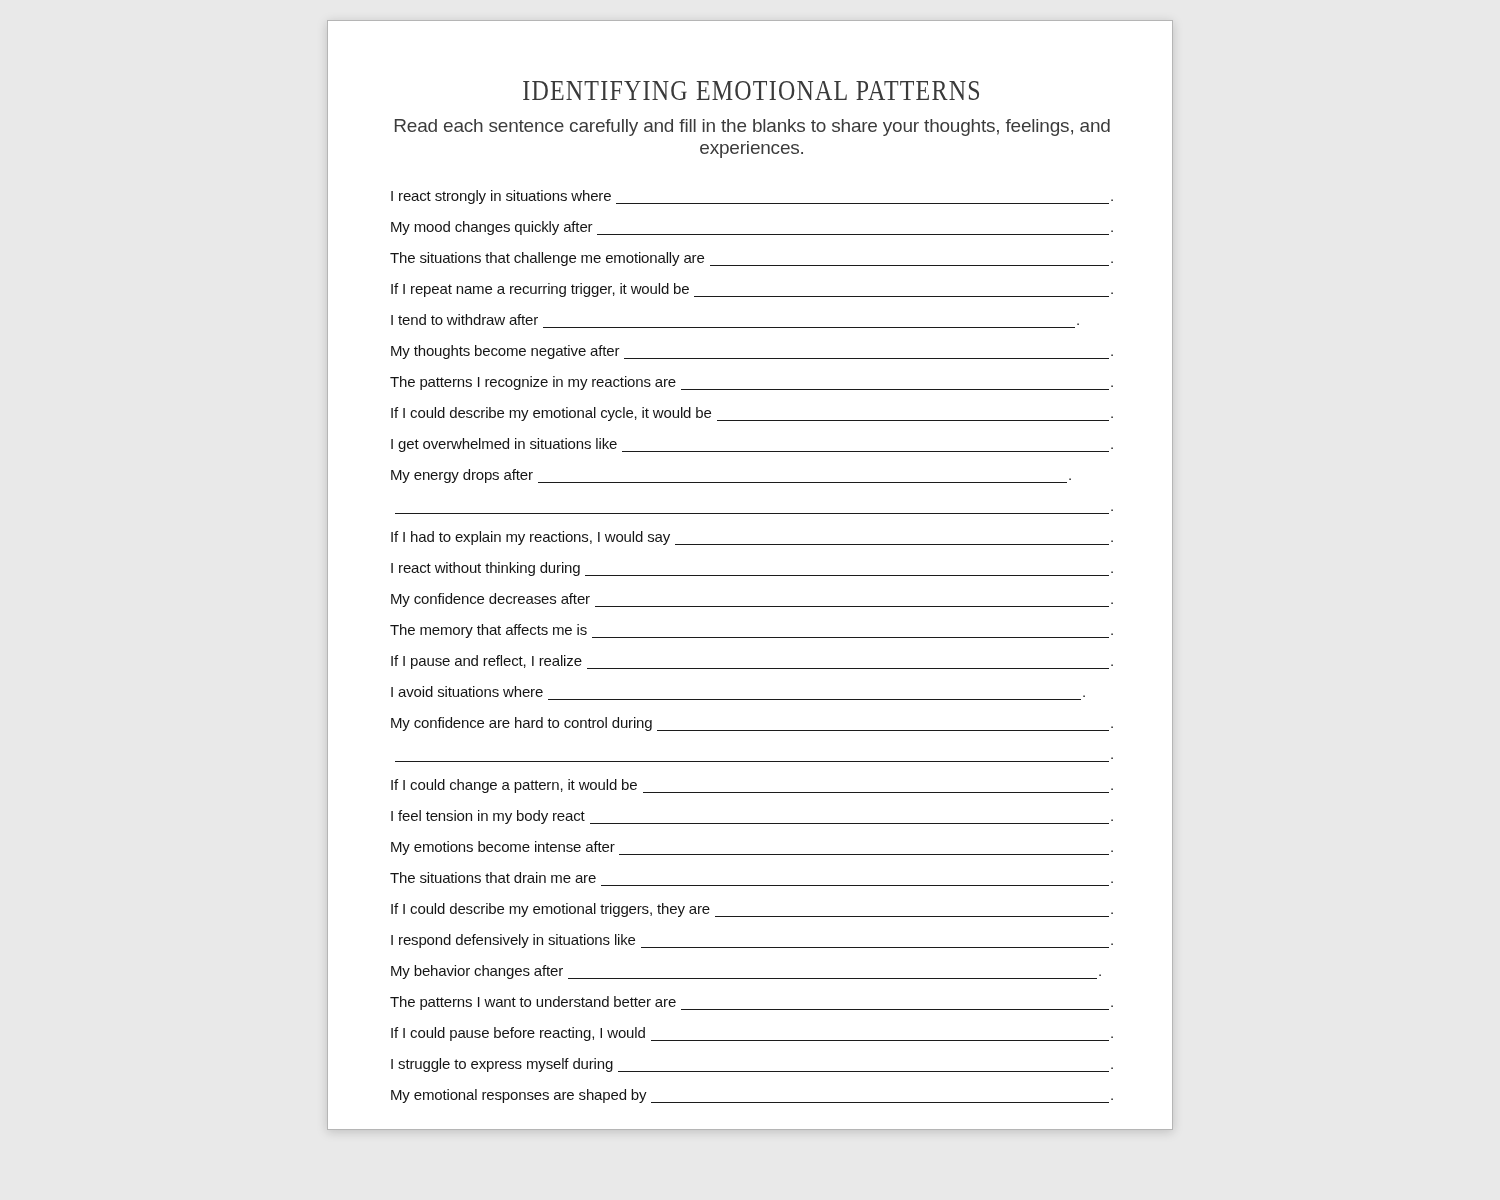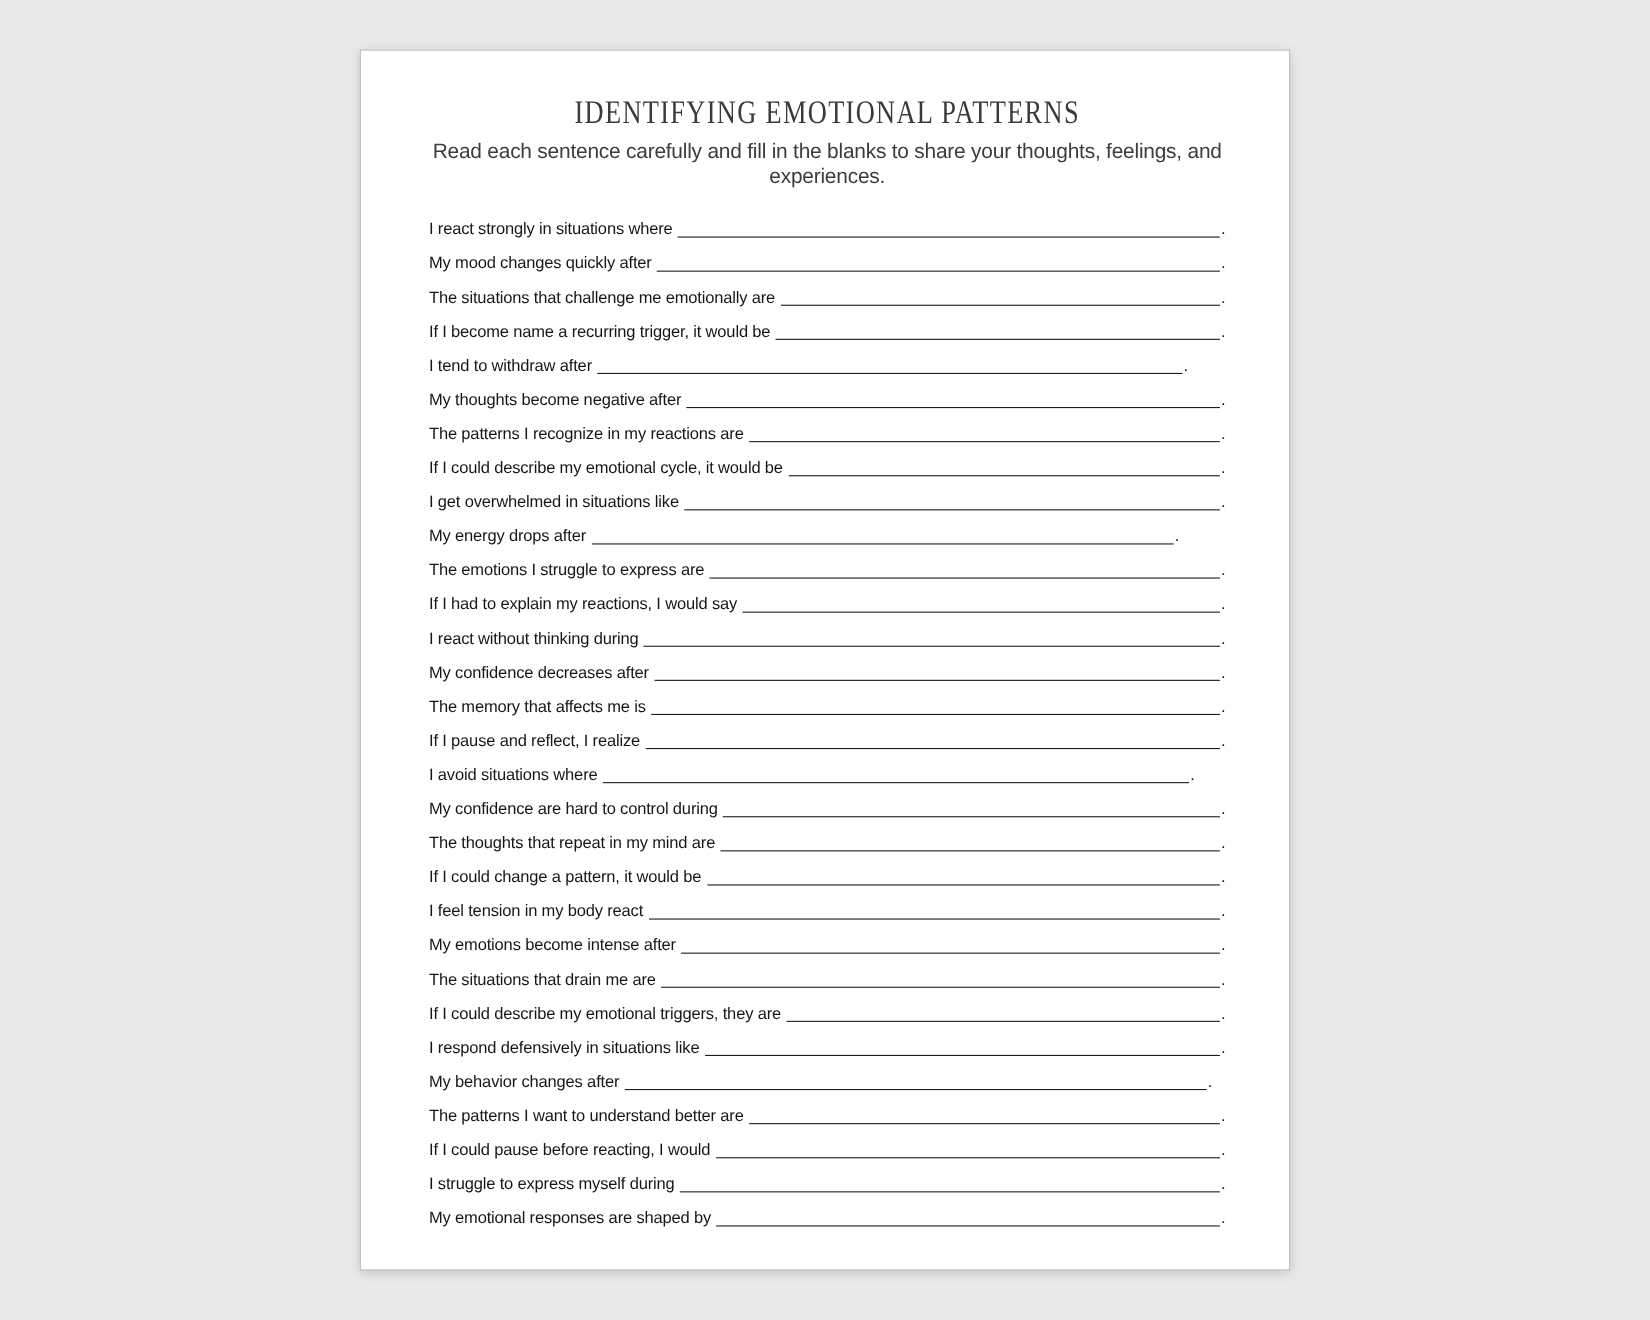--- a/index.html
+++ b/index.html
@@ -19,25 +19,25 @@
   body {
     width: 1500px;
     height: 1200px;
     background: var(--canvas-bg);
     font-family: "Liberation Sans", sans-serif;
     overflow: hidden;
   }
   .page {
     width: 846px;
     height: 1110px;
-    margin: 45px auto 0;
+    margin: 20px auto 0;
     background: var(--page-bg);
     border: 1px solid var(--page-border);
     box-shadow: 0 2px 10px rgba(0,0,0,0.18);
-    padding: 40px 58px 0 62px;
+    padding: 52px 58px 0 62px;
   }
   .title {
     font-family: "Liberation Serif", serif;
     font-weight: 400;
     font-size: 30px;
     letter-spacing: 1.5px;
     color: var(--title-color);
     text-align: center;
     margin: 0 0 8px;
     transform: scaleX(0.8);
@@ -101,21 +101,21 @@
           <span class="prompt">My mood changes quickly after</span>
           <span class="blank"></span>
           <span class="period">.</span>
         </div>
         <div class="row">
           <span class="prompt">The situations that challenge me emotionally are</span>
           <span class="blank"></span>
           <span class="period">.</span>
         </div>
         <div class="row">
-          <span class="prompt">If I become name a recurring trigger, it would be</span>
+          <span class="prompt">If I repeat name a recurring trigger, it would be</span>
           <span class="blank"></span>
           <span class="period">.</span>
         </div>
         <div class="row">
           <span class="prompt">I tend to withdraw after</span>
           <span class="blank"></span>
           <span class="period">.</span>
           <span class="end-spacer" style="width: 34px;"></span>
         </div>
         <div class="row">
@@ -138,21 +138,20 @@
           <span class="blank"></span>
           <span class="period">.</span>
         </div>
         <div class="row">
           <span class="prompt">My energy drops after</span>
           <span class="blank"></span>
           <span class="period">.</span>
           <span class="end-spacer" style="width: 42px;"></span>
         </div>
         <div class="row">
-          <span class="prompt">The emotions I struggle to express are</span>
           <span class="blank"></span>
           <span class="period">.</span>
         </div>
         <div class="row">
           <span class="prompt">If I had to explain my reactions, I would say</span>
           <span class="blank"></span>
           <span class="period">.</span>
         </div>
         <div class="row">
           <span class="prompt">I react without thinking during</span>
@@ -179,21 +178,20 @@
           <span class="blank"></span>
           <span class="period">.</span>
           <span class="end-spacer" style="width: 28px;"></span>
         </div>
         <div class="row">
           <span class="prompt">My confidence are hard to control during</span>
           <span class="blank"></span>
           <span class="period">.</span>
         </div>
         <div class="row">
-          <span class="prompt">The thoughts that repeat in my mind are</span>
           <span class="blank"></span>
           <span class="period">.</span>
         </div>
         <div class="row">
           <span class="prompt">If I could change a pattern, it would be</span>
           <span class="blank"></span>
           <span class="period">.</span>
         </div>
         <div class="row">
           <span class="prompt">I feel tension in my body react</span>

